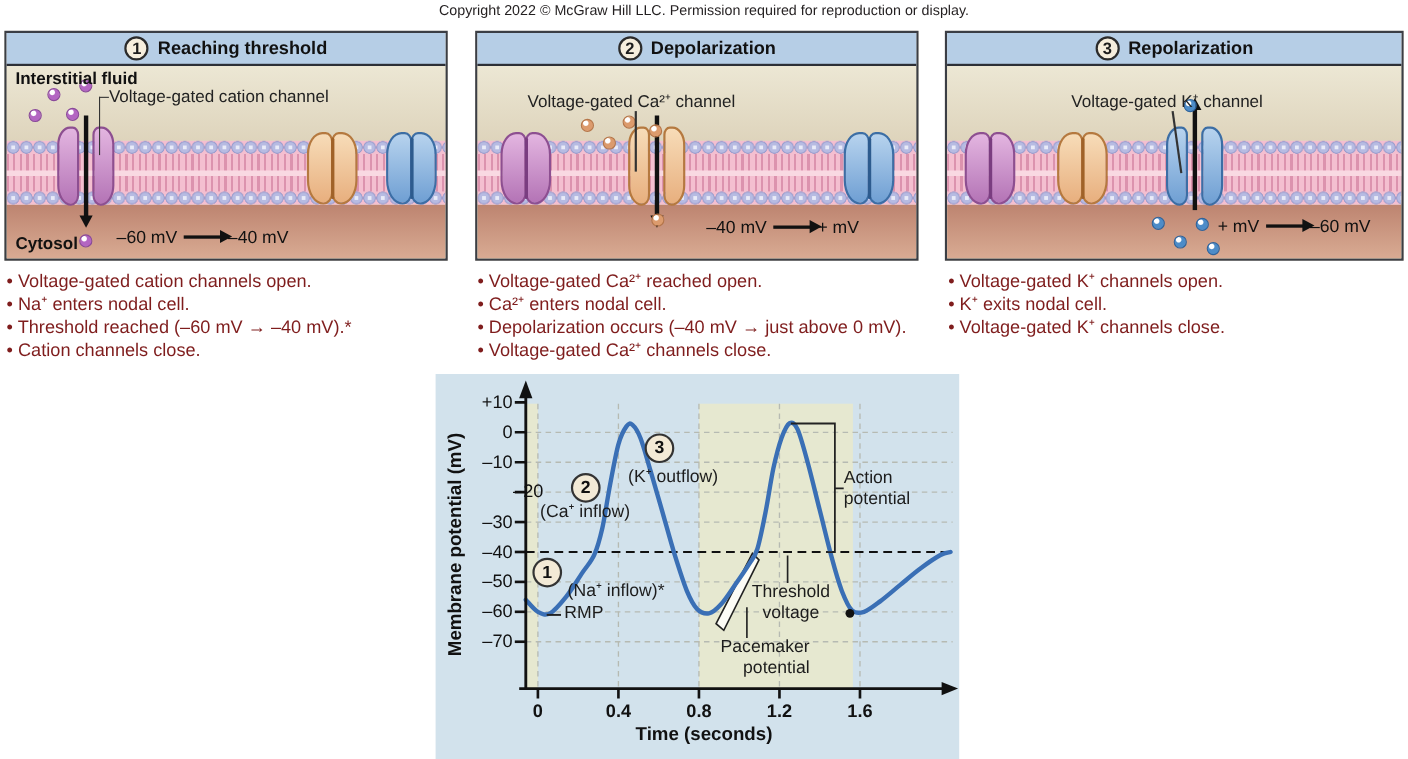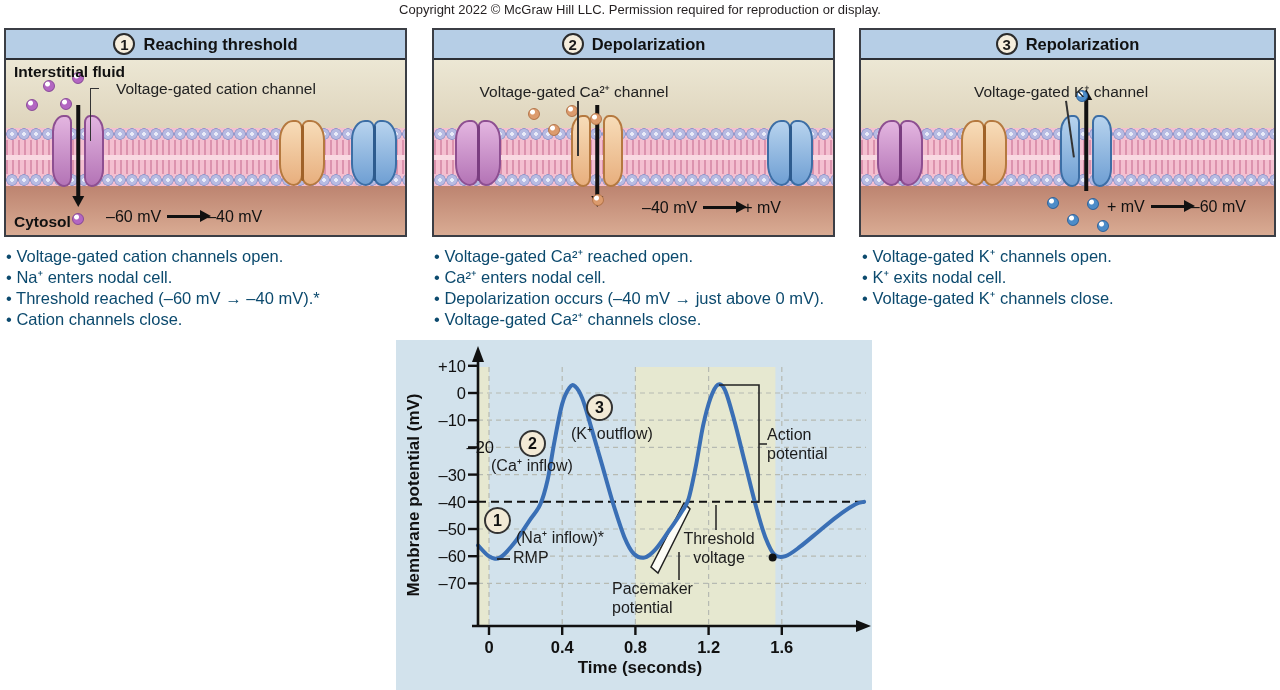--- a/index.html
+++ b/index.html
@@ -58,21 +58,21 @@
         border-bottom:11px solid #111;border-left:6.5px solid transparent;border-right:6.5px solid transparent;}
   .ion{position:absolute;width:10px;height:10px;border-radius:50%;z-index:4;border:1px solid var(--ib);
        background:radial-gradient(circle at 35% 30%,#fff 0 2px,var(--ic) 3px 7px,var(--ib) 8px);}
   .ion.purple{--ic:#b366c2;--ib:#8a4a9a;}
   .ion.orange{--ic:#dc9b6d;--ib:#b5764a;}
   .ion.blue{--ic:#4d8cc8;--ib:#2f639b;}
   .elbow{position:absolute;border-left:1.5px solid #333;border-top:1.5px solid #333;z-index:5;}
   .vline{position:absolute;width:1.5px;background:#333;z-index:5;}
 
   
-  .bullets{position:absolute;top:247px;margin:0;padding:0;list-style:none;font-size:16.5px;color:#0c4a6e;}
+  .bullets{position:absolute;top:247px;margin:0;padding:0;list-style:none;font-size:16.5px;color:#7f1d1d;}
   #bl1{left:6px;width:420px;}
   #bl2{left:434px;width:424px;}
   #bl3{left:862px;width:416px;}
   .bullets li{margin:0 0 2px 0;line-height:1.16;}
   .bullets li::before{content:"• ";}
 
   
   .graph{position:absolute;left:396px;top:340px;width:476px;height:350px;background:#d2e2ec;}
   .graph svg{position:absolute;left:0;top:0;}
   .ylab{position:absolute;left:-111px;top:144px;width:260px;height:22px;text-align:center;
@@ -80,21 +80,21 @@
   .xlab{position:absolute;left:94px;top:318px;width:300px;text-align:center;font-weight:bold;font-size:17px;color:#111;}
   .ytick{position:absolute;left:0;width:70px;text-align:right;font-size:16.5px;height:20px;line-height:20px;color:#111;}
   .xtick{position:absolute;top:298px;width:50px;text-align:center;font-size:16.5px;font-weight:bold;color:#111;}
   #xticks .xtick:first-child{font-weight:bold;}
   .glabel{position:absolute;font-size:16px;color:#1c1c1c;line-height:1.18;z-index:6;}
   #lab-ca{left:95px;top:117px;}
   #lab-k{left:175px;top:85px;}
   #lab-na{left:120px;top:189px;}
   #lab-rmp{left:117px;top:209px;}
   #lab-thresh{left:272px;top:190px;width:102px;text-align:center;}
-  #lab-pace{left:216px;top:240px;width:104px;text-align:left;}
+  #lab-pace{left:236px;top:240px;width:104px;text-align:right;}
   #lab-action{left:371px;top:86px;width:92px;}
   .gnum{position:absolute;width:27px;height:27px;border-radius:50%;background:#f3ead6;border:2px solid #333;
         box-sizing:border-box;display:flex;align-items:center;justify-content:center;
         font-weight:bold;font-size:16px;z-index:7;color:#111;}
   #gn1{left:88px;top:167px;}
   #gn2{left:123px;top:90px;}
   #gn3{left:190px;top:54px;}
 </style>
 </head>
 <body>
@@ -111,21 +111,21 @@
     <div class="pbody">
       <div class="fluid"></div>
       <div class="cyto"></div>
       <div class="membrane">
         <div class="beads top"></div>
         <div class="tails"></div>
         <div class="beads bot"></div>
       </div>
       <div class="plabel" style="left:8px;top:3px;">Interstitial fluid</div>
       <div class="plabel" style="left:8px;top:153px;">Cytosol</div>
-      <div class="chlabel" style="left:110px;top:20px;">Voltage-gated cation channel</div>
+      <div class="chlabel" style="left:93px;top:20px;">Voltage-gated cation channel</div>
       <div class="elbow" style="left:84px;top:28px;width:8px;height:52px;"></div>
       <div class="channel open purple" style="left:46px;top:55px;">
         <div class="lobe l"></div>
         <div class="lobe r"></div>
         <div class="varrow down"></div>
       </div>
       <div class="ion purple" style="left:20px;top:39px;"></div>
       <div class="ion purple" style="left:37px;top:20px;"></div>
       <div class="ion purple" style="left:54px;top:38px;"></div>
       <div class="ion purple" style="left:66px;top:12px;"></div>

